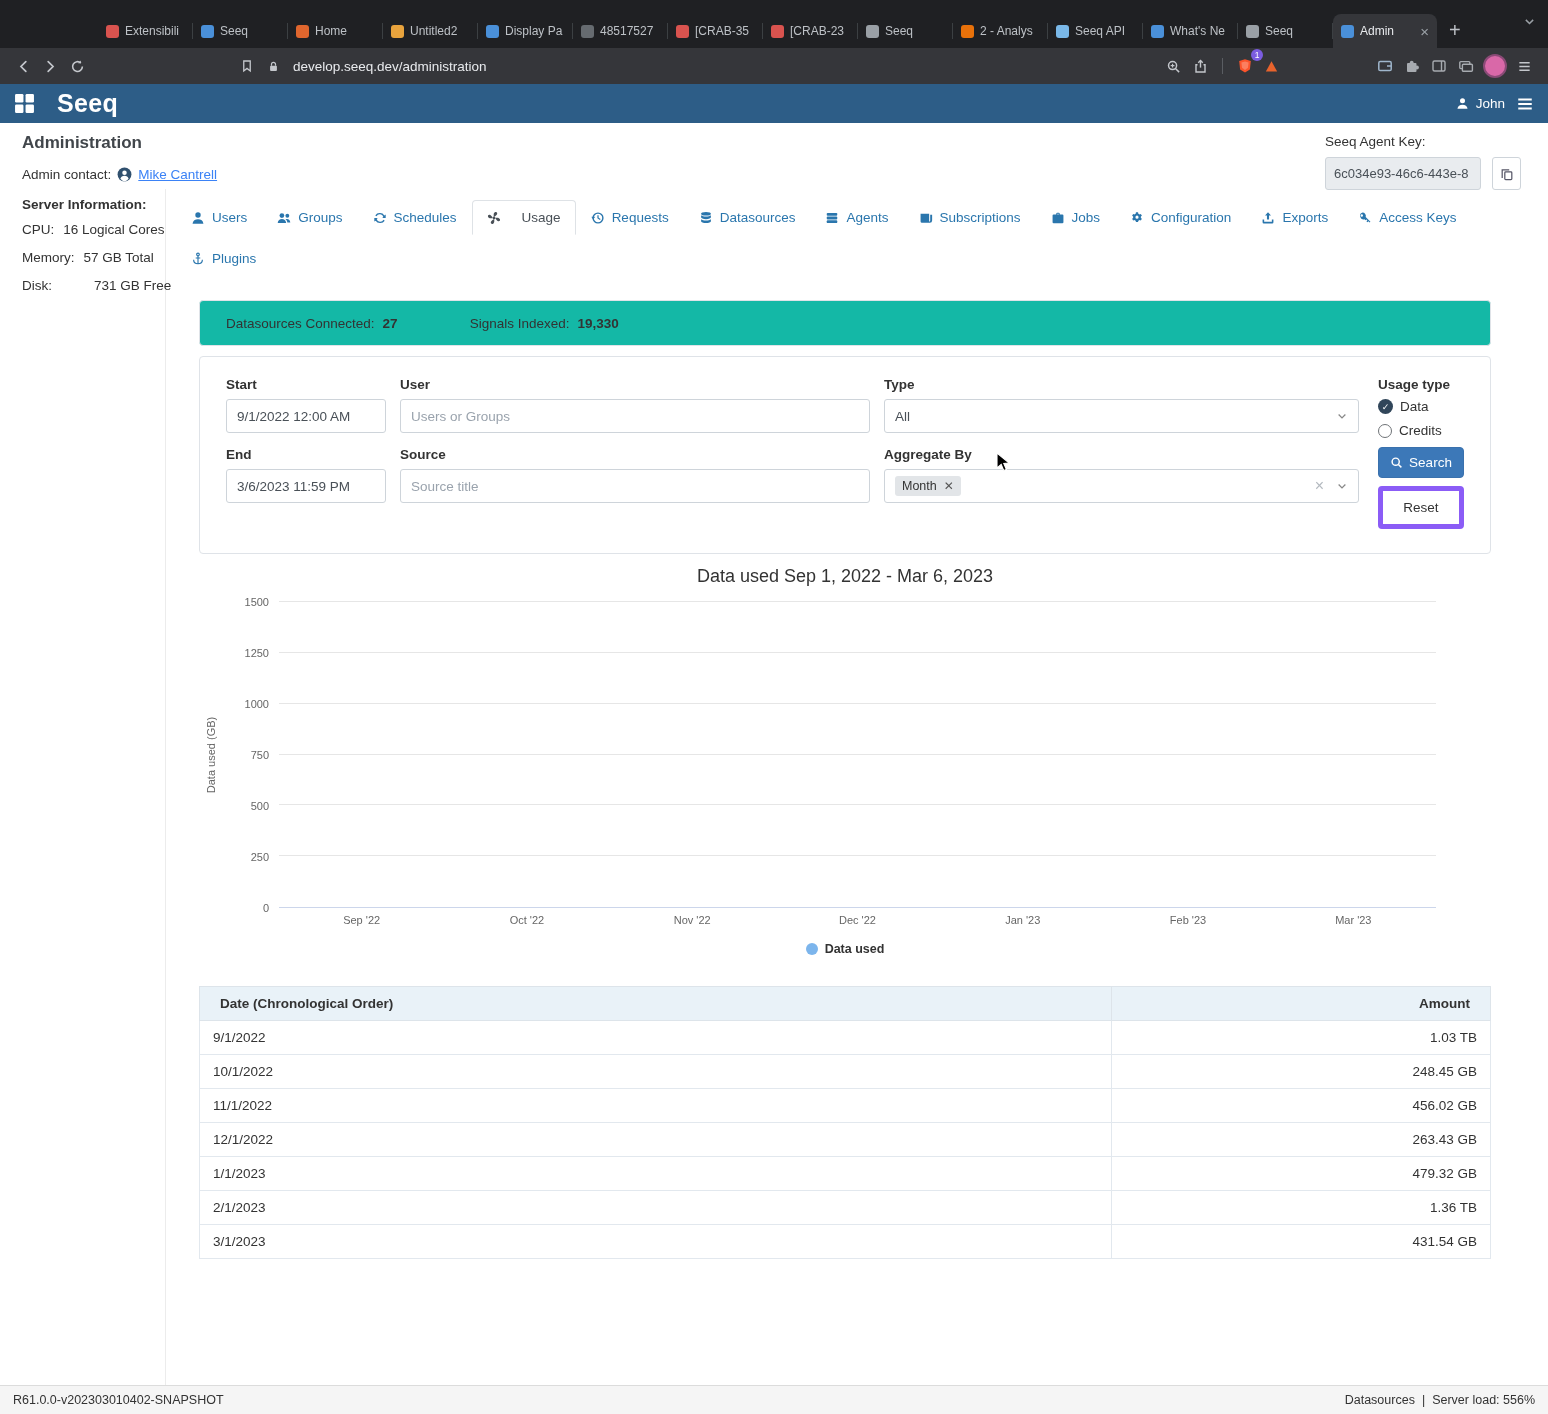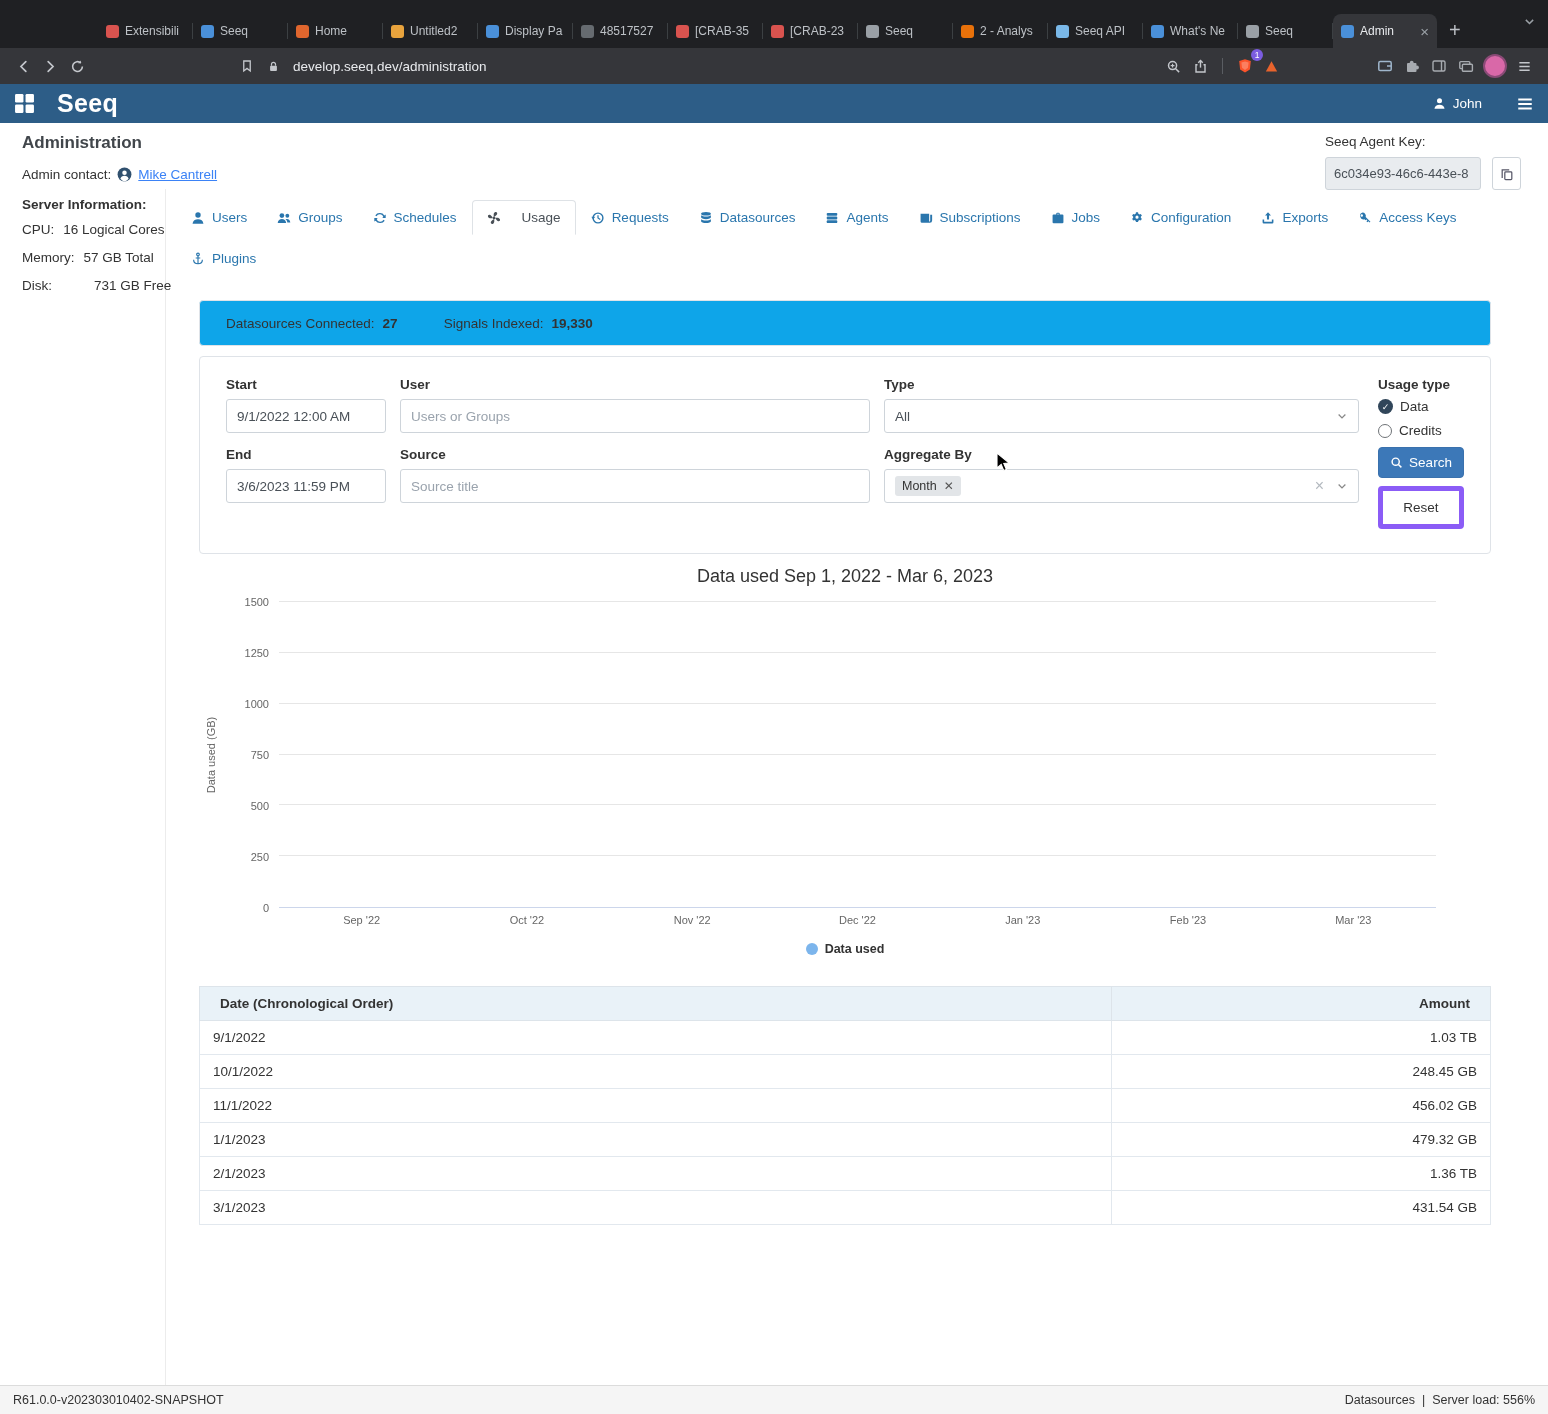--- a/index.html
+++ b/index.html
@@ -26,21 +26,21 @@
   .url-stretch{flex:1;}
   .tb-divider{width:1px;height:16px;background:#5a5d62;margin:0 8px;flex:none;}
   .shield-wrap{position:relative;}
   .shield-badge{position:absolute;top:-4px;right:-5px;background:#7b5ce0;color:#fff;font-size:8.5px;
     min-width:12px;height:12px;border-radius:6px;display:flex;align-items:center;justify-content:center;padding:0 2px;}
   .tb-gap2{width:86px;flex:none;}
   .avatar{width:24px;height:24px;border-radius:50%;background:#d968a8;border:2px solid #8a4a76;flex:none;}
 
   .appbar{height:39px;background:#2d5d87;display:flex;align-items:center;padding:0 14px;color:#fff;}
   .brand{font-size:25px;font-weight:700;margin-left:22px;letter-spacing:.3px;line-height:1;}
-  .appbar-right{margin-left:auto;display:flex;align-items:center;gap:34px;}
+  .appbar-right{margin-left:auto;display:flex;align-items:center;gap:11px;}
   .user-chip{display:flex;align-items:center;gap:7px;font-size:13.5px;}
 
   
   .content{position:relative;height:1266px;background:#fff;}
   .vline{position:absolute;left:165px;top:66px;bottom:0;width:1px;background:#ececec;}
   .left-info{position:absolute;left:22px;top:10px;width:240px;font-size:13.5px;}
   .page-title{font-size:17px;font-weight:600;color:#41464b;margin-bottom:14px;}
   .admin-row{display:flex;align-items:center;gap:6px;margin-bottom:15px;}
   a.link{color:#3b82f6;text-decoration:underline;cursor:pointer;}
   .si-heading{font-weight:700;margin-bottom:10px;}
@@ -58,22 +58,22 @@
   .nav-tabs{position:absolute;left:176px;top:77px;}
   .nav-row{display:flex;}
   .nav-row + .nav-row{margin-top:6px;}
   .ntab{display:flex;align-items:center;gap:7px;padding:9px 14px;font-size:13.5px;color:#2a76ad;
     border:1px solid transparent;border-radius:4px 4px 0 0;cursor:pointer;white-space:nowrap;}
   .ntab.active{background:#fff;border-color:#dee2e6 #dee2e6 #fff #dee2e6;color:#495057;gap:21px;}
   .nticon{display:inline-flex;width:14px;height:14px;flex:none;}
   .nticon svg{width:100%;height:100%;fill:currentColor;}
 
   .panel{position:absolute;left:199px;top:177px;width:1292px;}
-  .stats-box{height:46px;border:1px solid #dfe3e8;border-radius:4px;background:#0ea5e9;
-    display:flex;align-items:center;padding:0 26px;gap:46px;font-size:13.5px;}
+  .stats-box{height:46px;border:1px solid #dfe3e8;border-radius:4px;background:#14b8a6;
+    display:flex;align-items:center;padding:0 26px;gap:72px;font-size:13.5px;}
   .stat{display:flex;gap:8px;}
   .stat-value{font-weight:700;}
 
   .filter-box{margin-top:10px;border:1px solid #dfe3e8;border-radius:4px;padding:20px 26px 24px;background:#fff;}
   .filter-grid{display:grid;grid-template-columns:160px 470px 475px 1fr;column-gap:14px;}
   .flabel{font-size:13.5px;font-weight:600;color:#333;margin-bottom:7px;}
   .field2{margin-top:14px;}
   .fctrl{height:34px;border:1px solid #ced4da;border-radius:3px;display:flex;align-items:center;
     padding:0 10px;font-size:13.5px;color:#495057;background:#fff;width:100%;}
   input.fctrl{font-family:inherit;display:block;}
@@ -658,20 +658,24 @@
             </tr>
             <tr>
               <td>10/1/2022</td>
               <td class="amount">248.45 GB</td>
             </tr>
             <tr>
               <td>11/1/2022</td>
               <td class="amount">456.02 GB</td>
             </tr>
             <tr>
+              <td>12/1/2022</td>
+              <td class="amount">263.43 GB</td>
+            </tr>
+            <tr>
               <td>1/1/2023</td>
               <td class="amount">479.32 GB</td>
             </tr>
             <tr>
               <td>2/1/2023</td>
               <td class="amount">1.36 TB</td>
             </tr>
             <tr>
               <td>3/1/2023</td>
               <td class="amount">431.54 GB</td>

